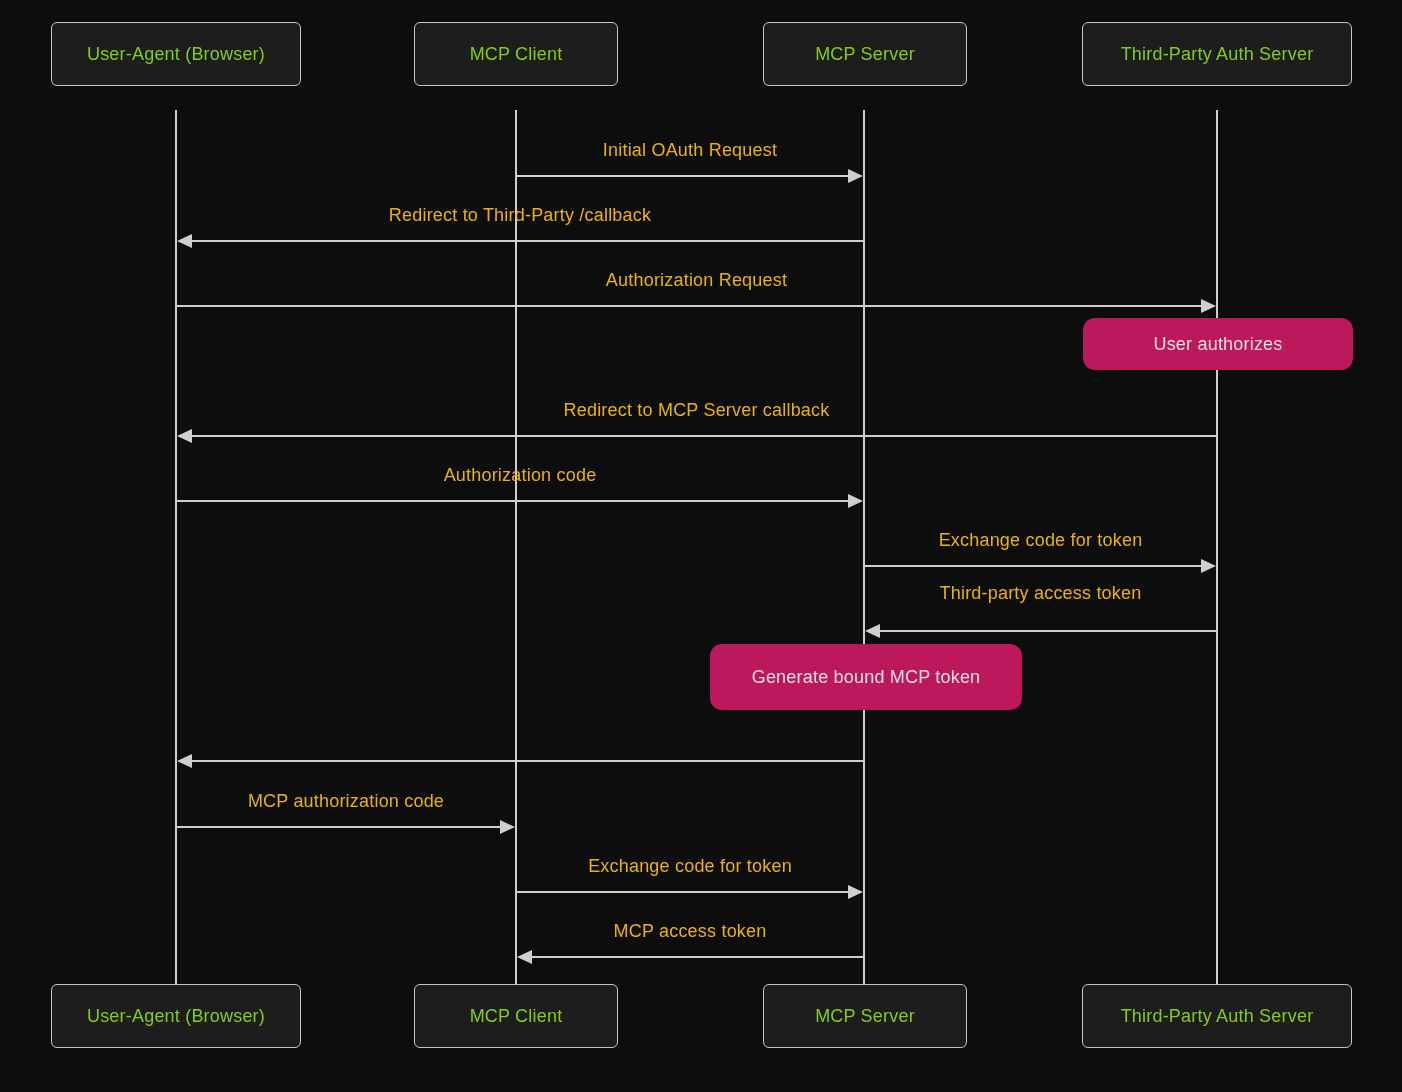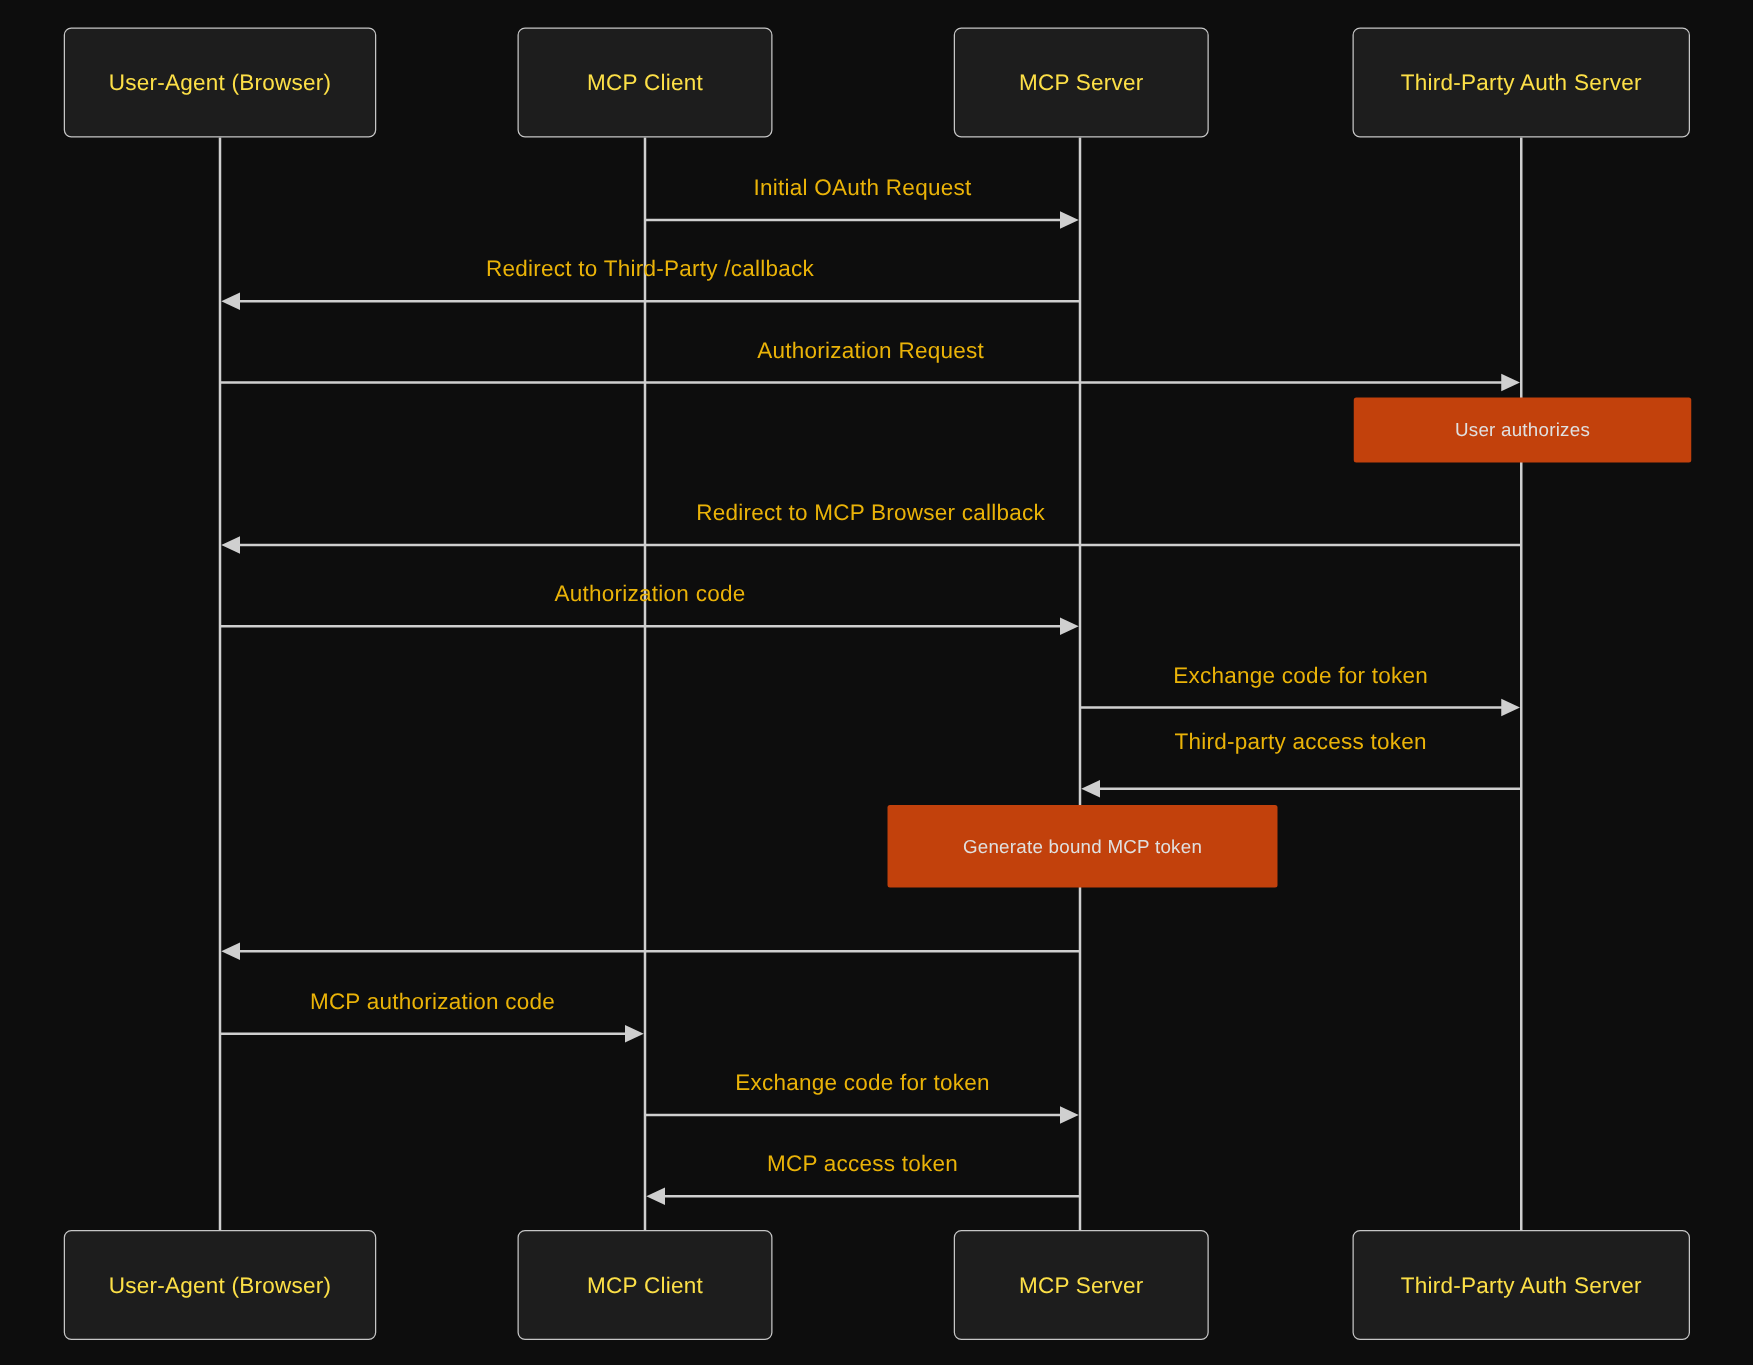--- a/index.html
+++ b/index.html
@@ -10,28 +10,28 @@
   #stage {
     position: relative;
     width: 1402px;
     height: 1092px;
     background: #0d0d0d;
     font-family: "Liberation Sans", sans-serif;
     overflow: hidden;
   }
   .actor-box {
     position: absolute;
-    height: 88px;
+    height: 64px;
     background: #1d1d1d;
     border: 1.5px solid #c6c6c6;
     border-radius: 6px;
     display: flex;
     align-items: center;
     justify-content: center;
-    color: #fde047;
+    color: #84cc16;
     font-size: 18px;
     box-sizing: border-box;
     letter-spacing: 0.2px;
     white-space: nowrap;
   }
   .lifeline {
     position: absolute;
     width: 2px;
     background: #cfcfcf;
   }
@@ -55,27 +55,27 @@
     position: absolute;
     width: 0;
     height: 0;
     border-top: 7px solid transparent;
     border-bottom: 7px solid transparent;
   }
   .arrow-head.right { border-left: 15px solid #cfcfcf; }
   .arrow-head.left  { border-right: 15px solid #cfcfcf; }
   .note {
     position: absolute;
-    background: #c2410c;
+    background: #be185d;
     color: #e0e0e0;
-    font-size: 15px;
+    font-size: 18px;
     display: flex;
     align-items: center;
     justify-content: center;
-    border-radius: 2px;
+    border-radius: 12px;
     letter-spacing: 0.2px;
     white-space: nowrap;
   }
 </style>
 </head>
 <body>
 
 <div id="stage">
     <div class="lifeline" style="left: 175px; top: 110px; height: 874px;"></div>
     <div class="lifeline" style="left: 515px; top: 110px; height: 874px;"></div>
@@ -85,21 +85,21 @@
     <div class="arrow-head right" style="left: 848px; top: 169px;"></div>
     <div class="msg-label" style="left: 390px; top: 137px;">Initial OAuth Request</div>
     <div class="msg-line" style="left: 188px; top: 240px; width: 676px;"></div>
     <div class="arrow-head left" style="left: 177px; top: 234px;"></div>
     <div class="msg-label" style="left: 220px; top: 202px;">Redirect to Third-Party /callback</div>
     <div class="msg-line" style="left: 176px; top: 305px; width: 1029px;"></div>
     <div class="arrow-head right" style="left: 1201px; top: 299px;"></div>
     <div class="msg-label" style="left: 396.5px; top: 267px;">Authorization Request</div>
     <div class="msg-line" style="left: 188px; top: 435px; width: 1029px;"></div>
     <div class="arrow-head left" style="left: 177px; top: 429px;"></div>
-    <div class="msg-label" style="left: 396.5px; top: 397px;">Redirect to MCP Browser callback</div>
+    <div class="msg-label" style="left: 396.5px; top: 397px;">Redirect to MCP Server callback</div>
     <div class="msg-line" style="left: 176px; top: 500px; width: 676px;"></div>
     <div class="arrow-head right" style="left: 848px; top: 494px;"></div>
     <div class="msg-label" style="left: 220px; top: 462px;">Authorization code</div>
     <div class="msg-line" style="left: 864px; top: 565px; width: 341px;"></div>
     <div class="arrow-head right" style="left: 1201px; top: 559px;"></div>
     <div class="msg-label" style="left: 740.5px; top: 527px;">Exchange code for token</div>
     <div class="msg-line" style="left: 876px; top: 630px; width: 341px;"></div>
     <div class="arrow-head left" style="left: 865px; top: 624px;"></div>
     <div class="msg-label" style="left: 740.5px; top: 580px;">Third-party access token</div>
     <div class="msg-line" style="left: 188px; top: 760px; width: 676px;"></div>

